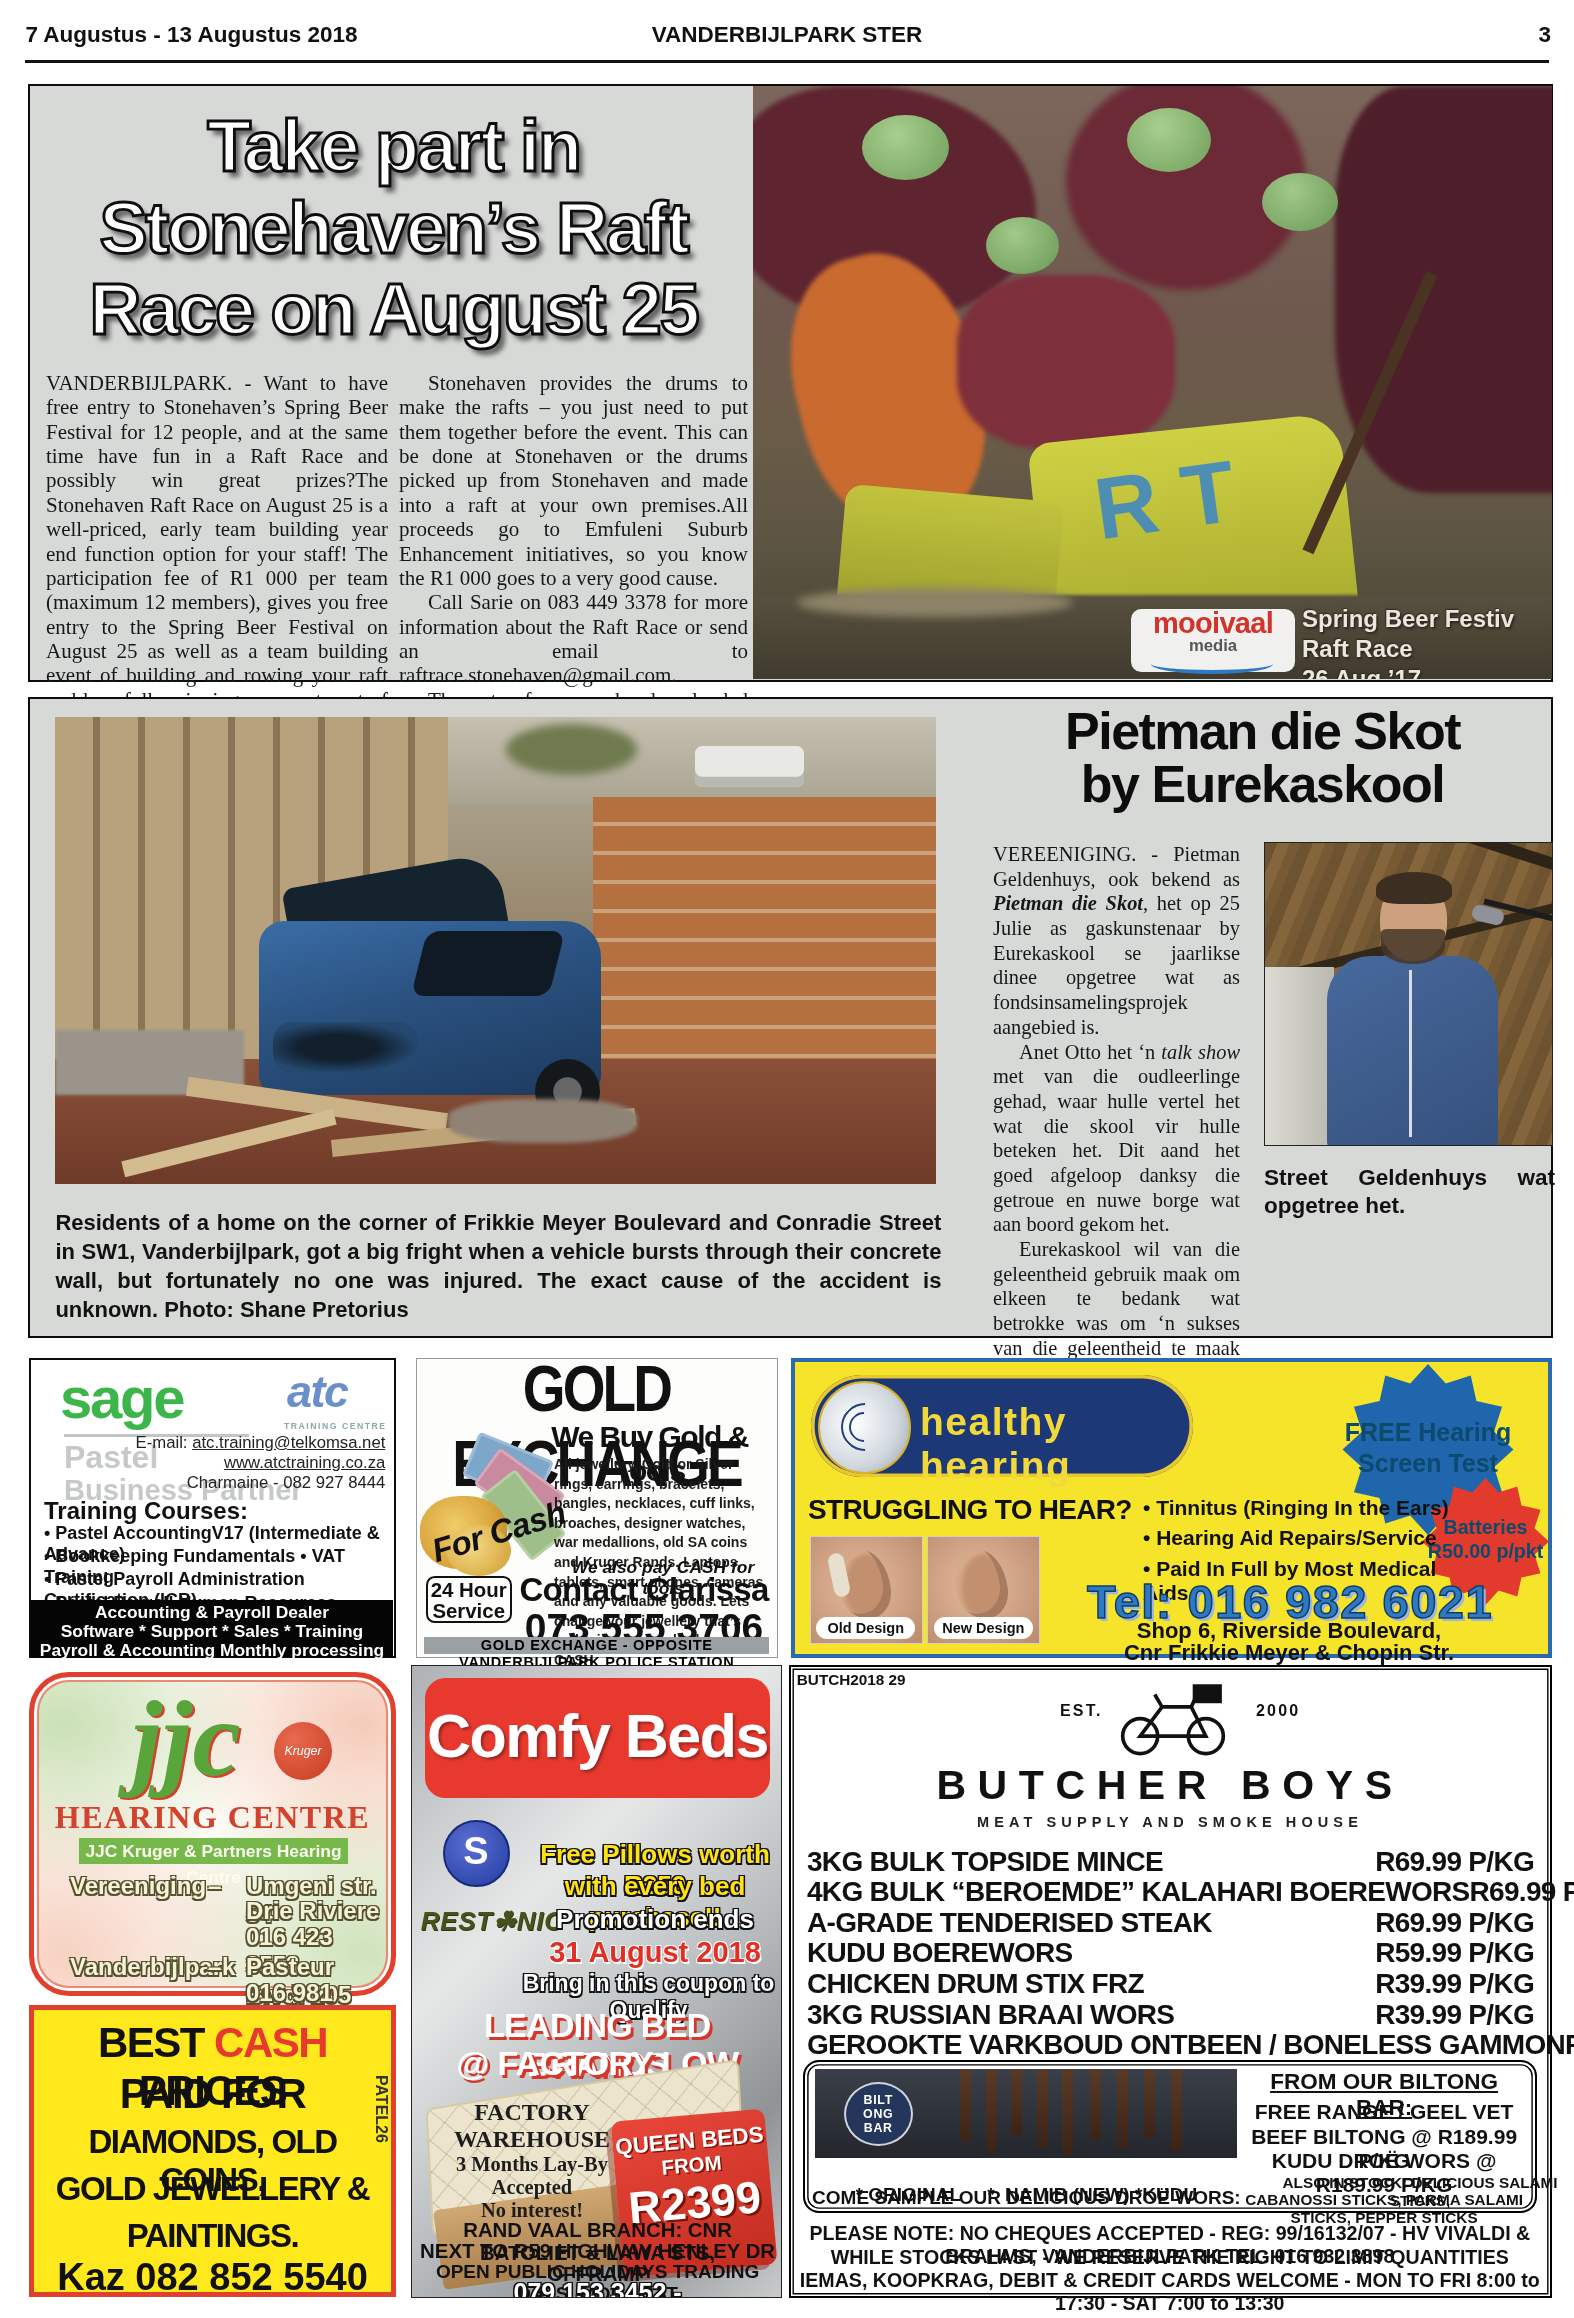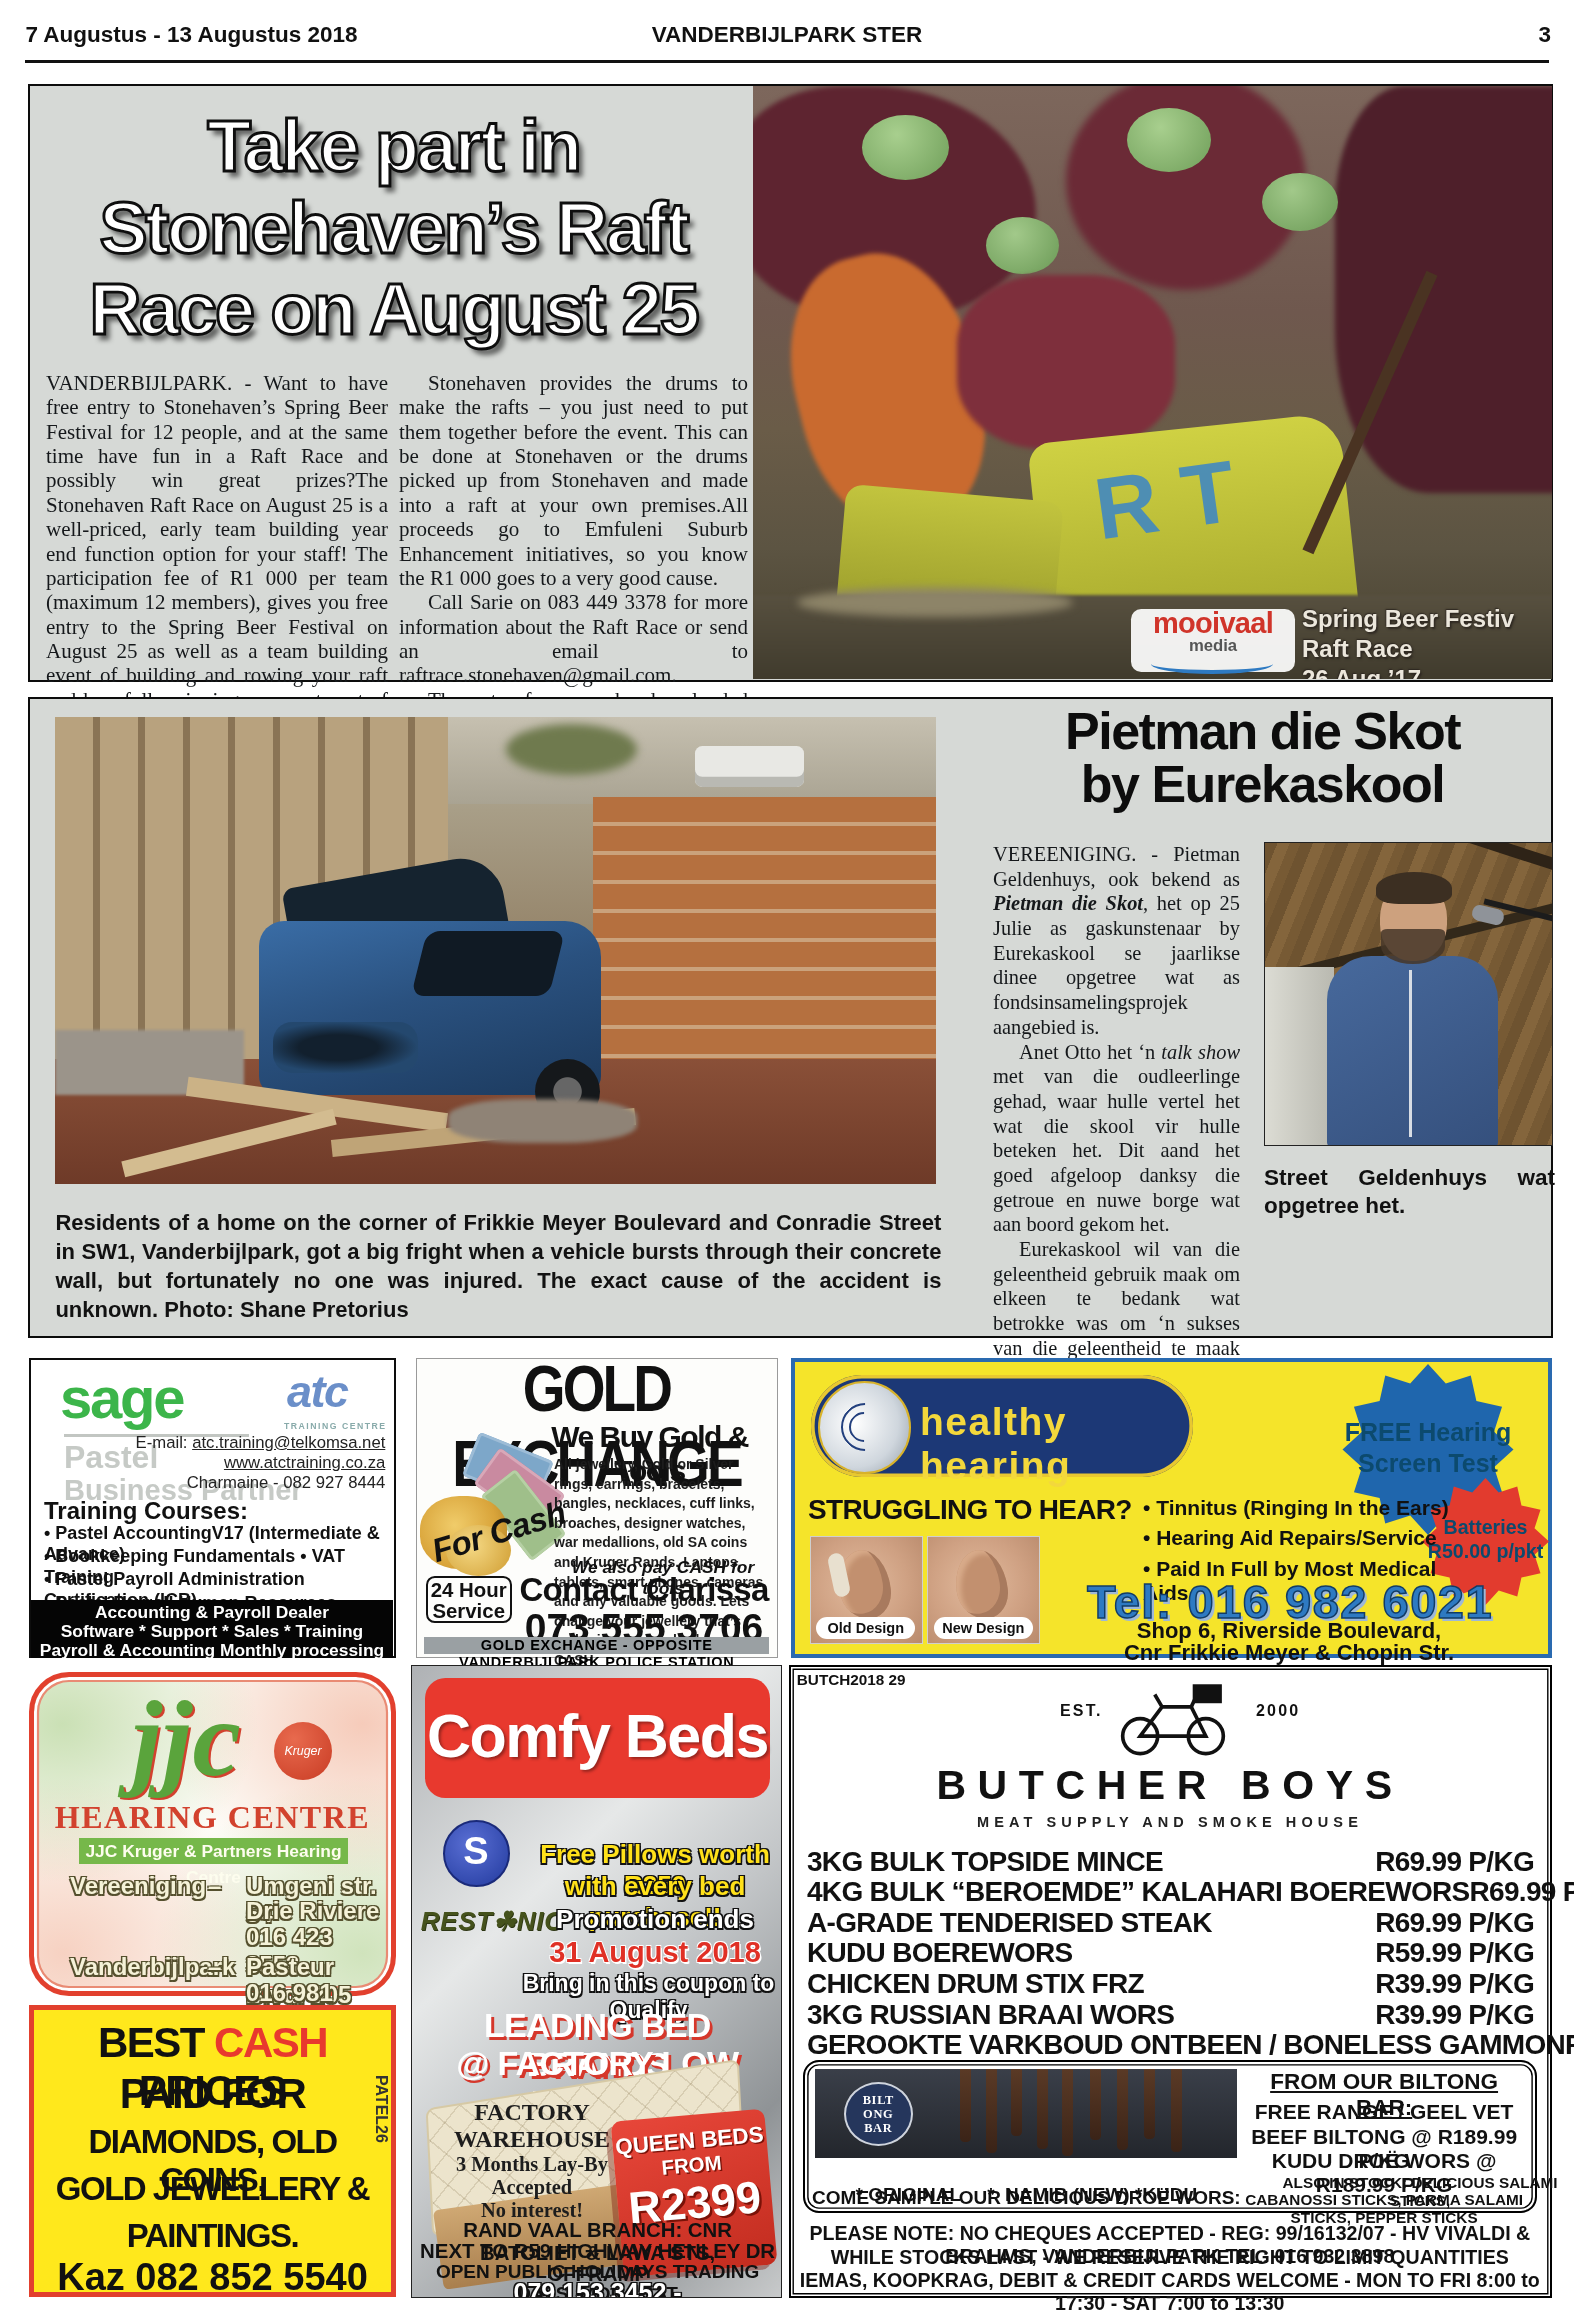--- a/index.html
+++ b/index.html
@@ -109,21 +109,21 @@
   .factory{left:33px;top:433px;width:174px;text-align:center;font-family:"Liberation Serif",serif;font-weight:bold;color:#1d1d1d;}
   .ribbon{left:205px;top:449px;width:154px;height:156px;background:linear-gradient(160deg,#e8473a,#c22c1f);border-radius:10.2px;transform:rotate(-5deg);box-shadow:-5.8px 4.4px 0 rgba(120,20,10,.4);color:#fff;text-align:center;font-weight:bold;}
   .comfy-btm{position:absolute;left:3.6px;width:364px;text-align:center;font-weight:bold;color:#111;}
 
   .ad-butch{left:789px;top:1665px;width:763px;height:633px;background:#fff;border:2.9px solid #000;box-sizing:border-box;box-shadow:inset 0 0 0 1.5px #fff,inset 0 0 0 2.9px #000;}
   .butch-code{left:5.8px;top:4.4px;font-size:15.3px;font-weight:bold;}
   .butch-name{left:0;top:95px;width:758px;text-align:center;font-size:41px;font-weight:bold;letter-spacing:11.6px;}
   .butch-tag{left:0;top:147px;width:758px;text-align:center;font-size:14.5px;font-weight:bold;letter-spacing:5.1px;color:#222;}
   .butch-row{position:absolute;left:16px;width:727px;display:flex;justify-content:space-between;font-size:28px;font-weight:bold;letter-spacing:-0.7px;white-space:nowrap;}
   .bilt-box{left:11.6px;top:393px;width:734px;height:153px;border:2.2px solid #000;border-radius:16px;box-shadow:inset 0 0 0 2.2px #fff,inset 0 0 0 3.6px #000;box-sizing:border-box;}
-  .bilt-photo{left:10.2px;top:7.3px;width:422px;height:89px;background:linear-gradient(#3a3f49,#23262c);overflow:hidden;font-family:Liberation Serif, serif;}
+  .bilt-photo{left:10.2px;top:7.3px;width:422px;height:89px;background:linear-gradient(#3a3f49,#23262c);overflow:hidden;}
   .bilt-strip{position:absolute;top:0;width:11.6px;background:linear-gradient(#5a3a26,#3a2317);border-radius:0 0 4.4px 4.4px;}
   .bilt-sign{left:29px;top:13px;width:69px;height:64px;border-radius:50%;background:#25365c;border:2.9px solid #cfd4dd;color:#fff;font-size:12.4px;font-weight:bold;text-align:center;line-height:1.1;padding-top:10.2px;box-sizing:border-box;letter-spacing:0.7px;}
   .bb-r{position:absolute;left:436px;width:287px;text-align:center;font-weight:bold;}
   .butch-note{position:absolute;left:7.3px;width:743px;text-align:center;font-weight:bold;}
 
   .ph{position:absolute;}
 </style>
 </head>
 <body>
 

